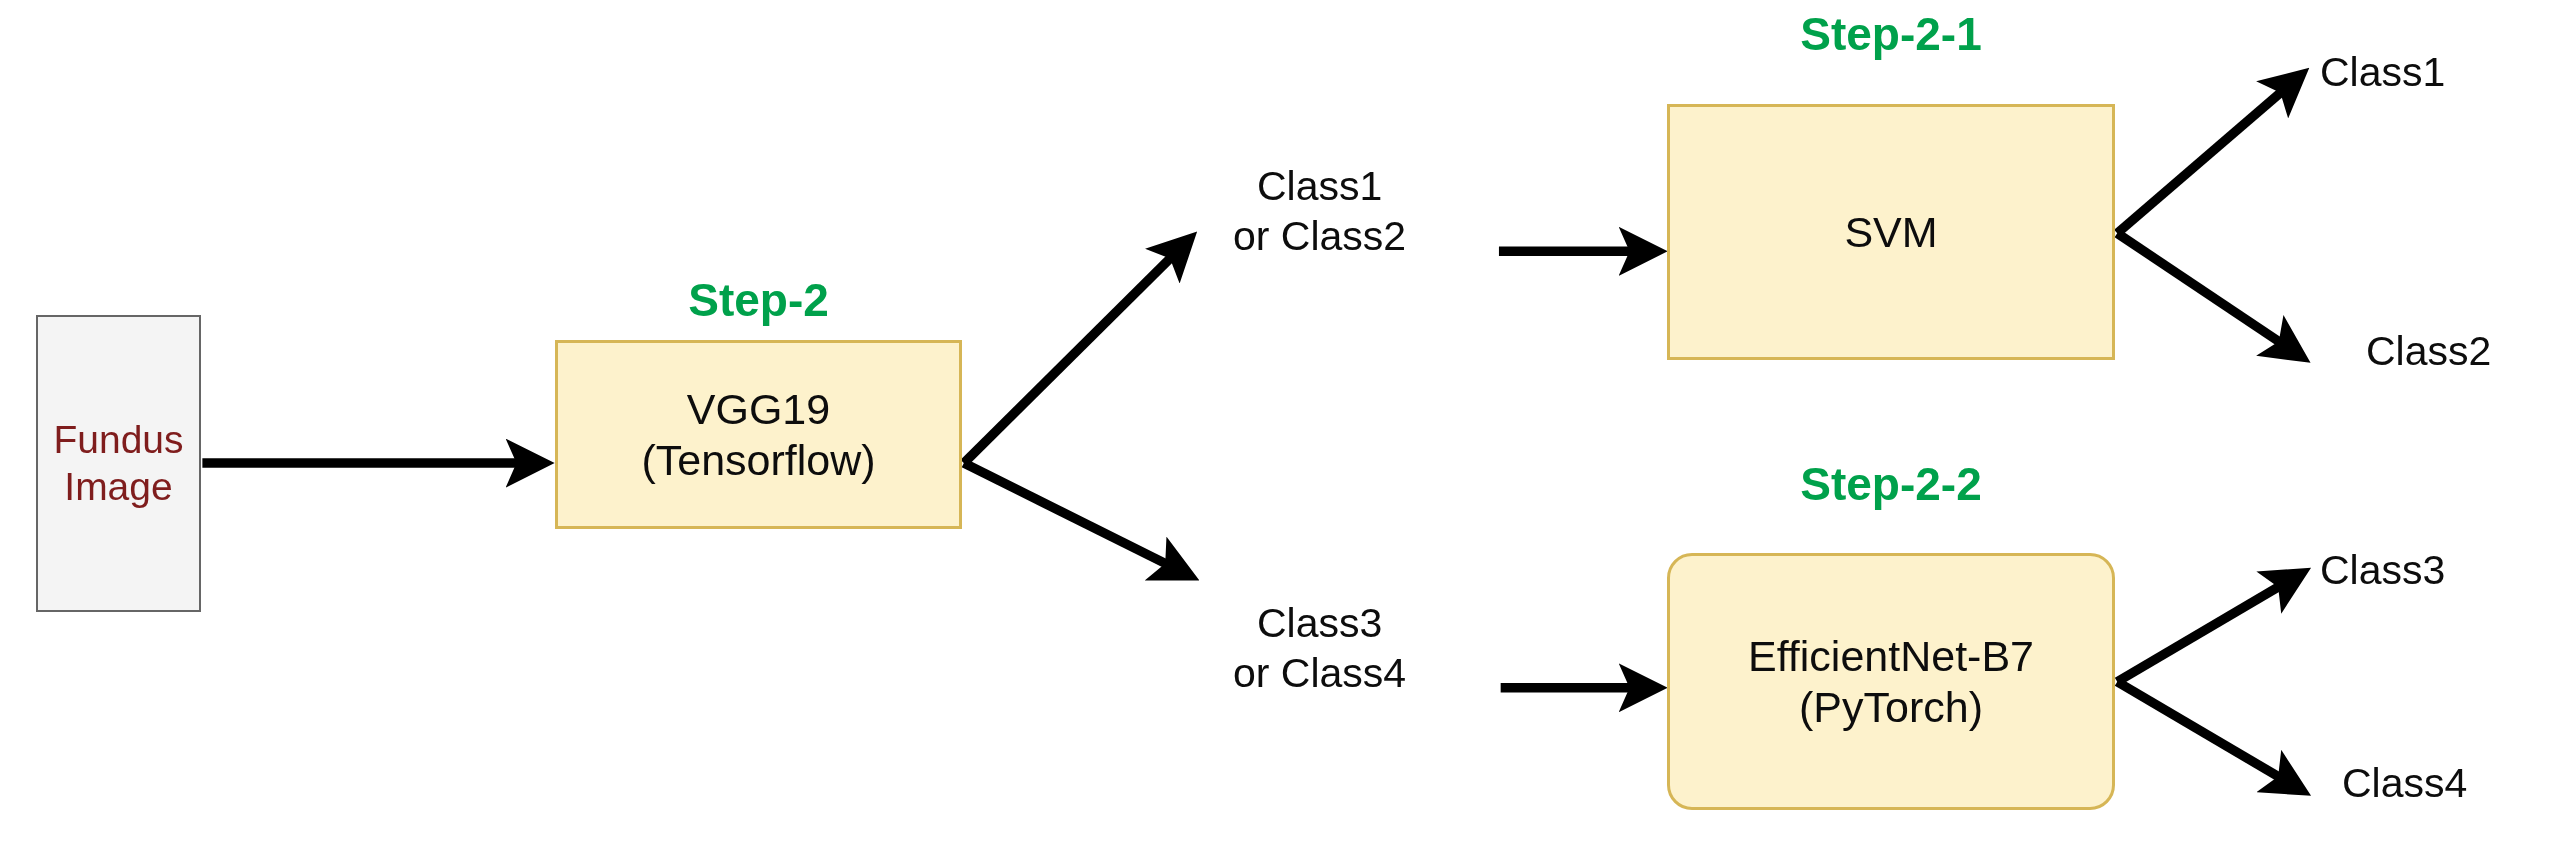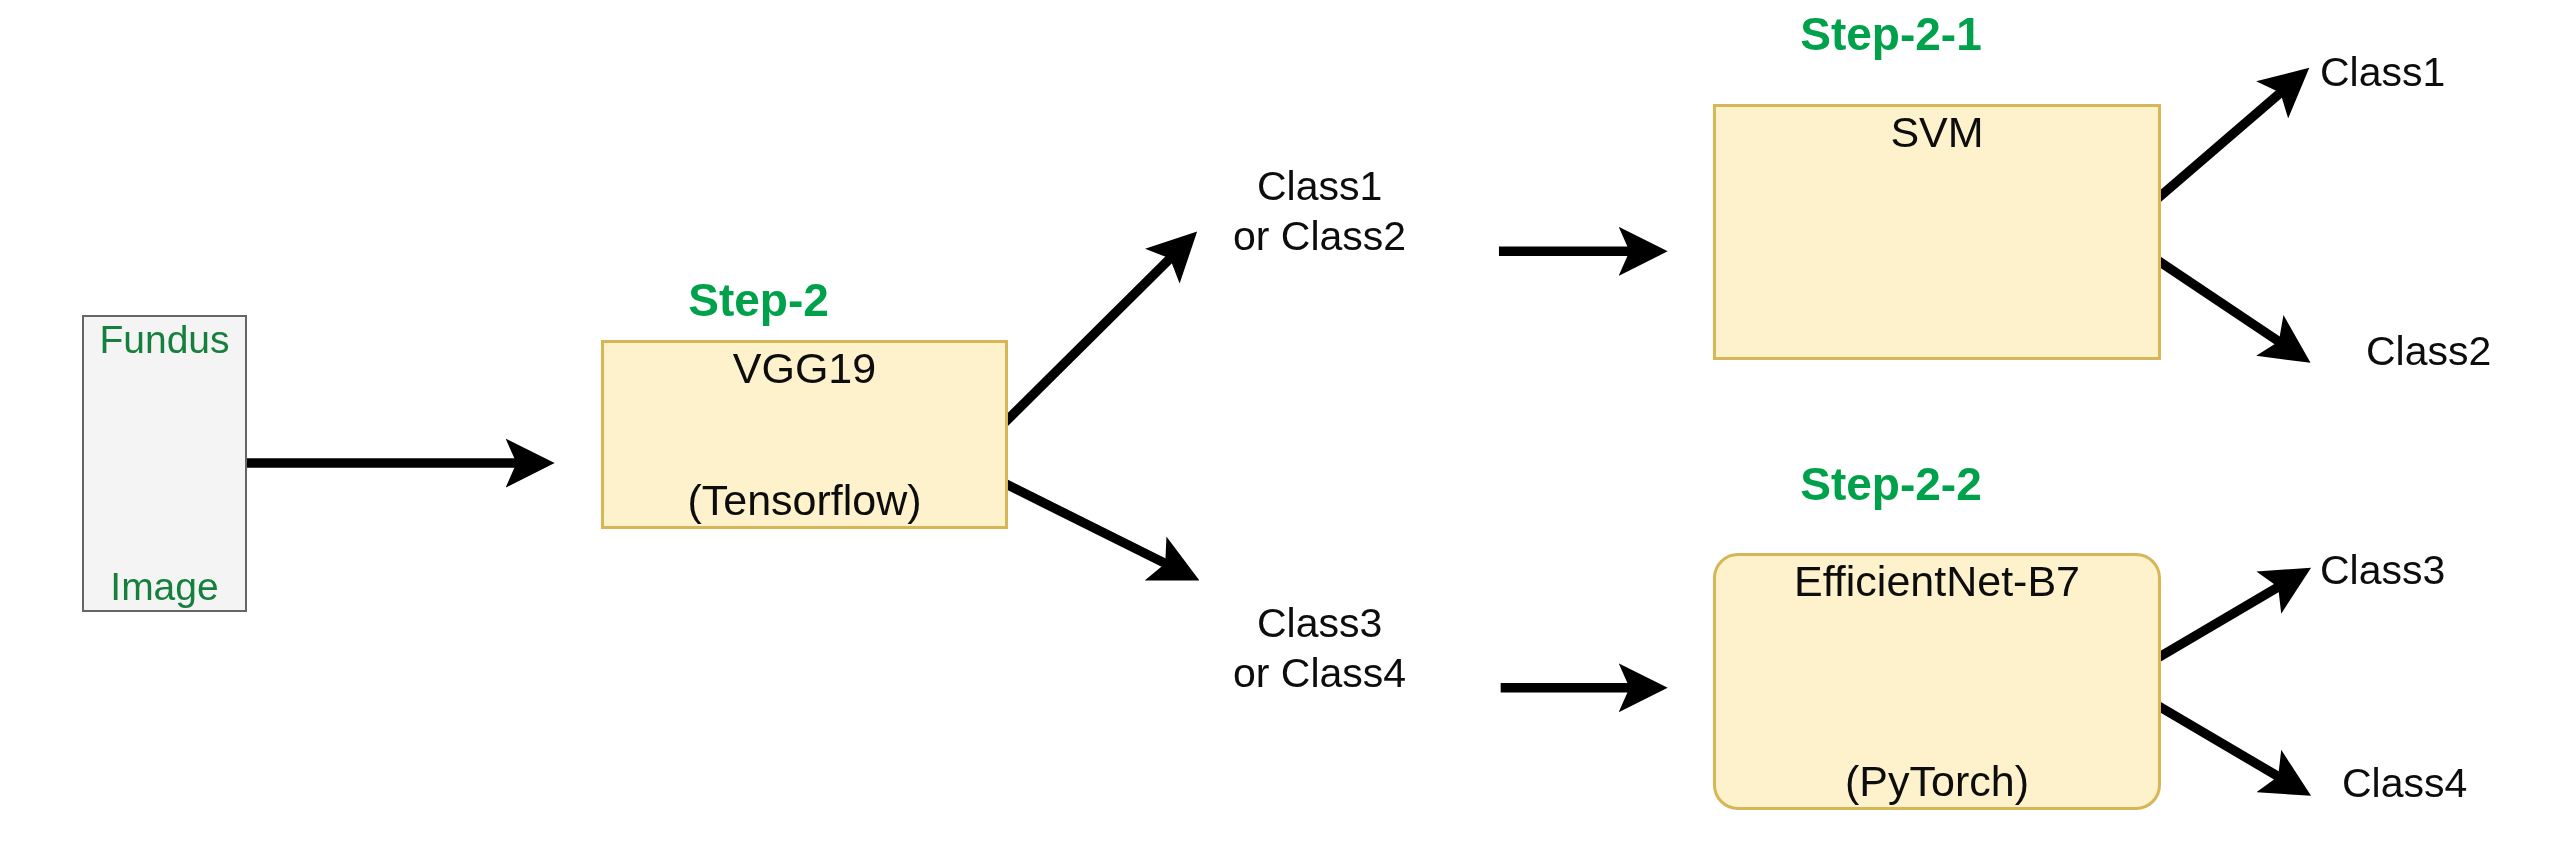--- a/index.html
+++ b/index.html
@@ -24,29 +24,28 @@
     width: 2576px;
     height: 849px;
     pointer-events: none;
   }
   .node {
     position: absolute;
     box-sizing: border-box;
     display: flex;
     flex-direction: column;
     align-items: center;
-    justify-content: space-between;
+    justify-content: center;
     text-align: center;
     line-height: 1.18;
-    margin-left: 46px;
   }
   .node-input {
     background: #f4f4f4;
     border: 2.6px solid #666666;
-    color: #15803d;
+    color: #7f1d1d;
     font-size: 39px;
   }
   .node-model {
     background: #fdf2cc;
     border: 3.4px solid #d6b656;
     color: #0d0d0d;
     font-size: 43px;
   }
   .node-line {
     display: block;

